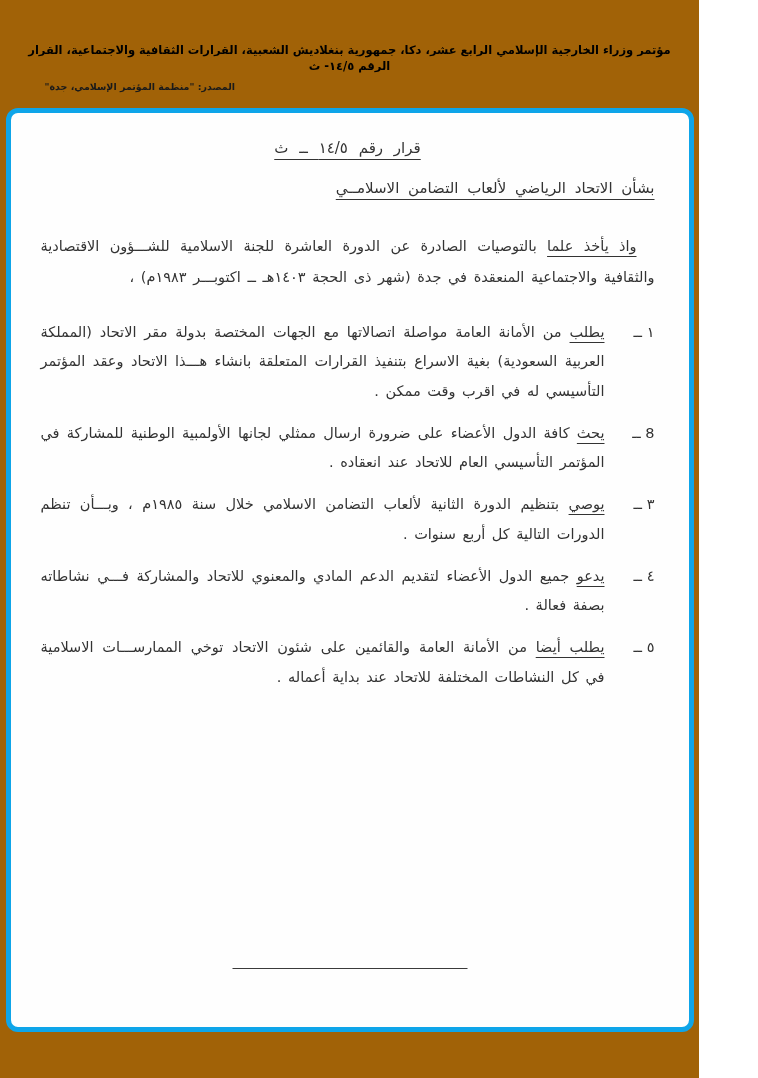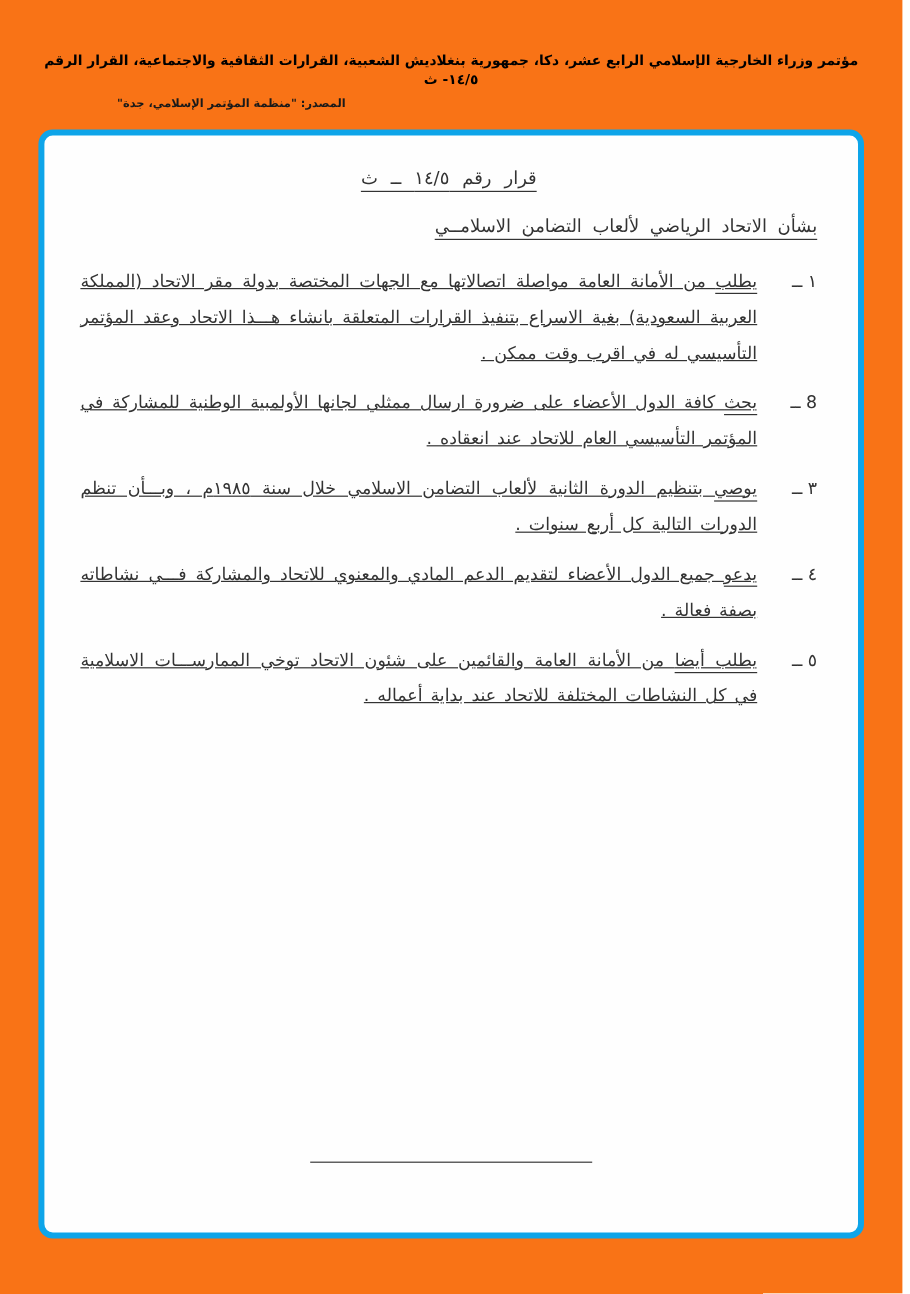--- a/index.html
+++ b/index.html
@@ -2,23 +2,23 @@
 <html lang="ar"><head>
 <meta charset="utf-8">
 <style>
   html, body {
     margin: 0;
     padding: 0;
     background: #ffffff;
     font-family: "DejaVu Sans", sans-serif;
   }
   .page {
-    width: 752px;
+    width: 699px;
     height: 1078px;
-    background: #f97316;
+    background: #a16207;
     overflow: hidden;
     box-sizing: border-box;
   }
   .header {
     direction: rtl;
     padding: 42px 24px 4px 24px;
     color: #000;
   }
   .header-line1 {
     font-weight: bold;
@@ -92,21 +92,20 @@
     line-height: 2.05;
     margin: 12px 0;
   }
   .item-num {
     flex: 0 0 34px;
     white-space: nowrap;
   }
   .item-text {
     text-align: justify;
     word-spacing: 2px;
-    text-decoration: underline;
   }
   .bottom-rule {
     position: absolute;
     bottom: 58px;
     left: 50%;
     transform: translateX(-50%);
     width: 235px;
     border-top: 1.6px solid #3a3a3a;
   }
 </style>
@@ -124,20 +123,21 @@
 
     <div class="doc-title">
       <span>قرار رقم ١٤/٥ ــ ث</span>
     </div>
 
     <div class="doc-subtitle">
       <span>بشأن الاتحاد الرياضي لألعاب التضامن الاسلامــي</span>
     </div>
 
     <div class="body-text">
+      <p><span class="lead">واذ يأخذ علما</span><span> بالتوصيات الصادرة عن الدورة العاشرة للجنة الاسلامية للشـــؤون الاقتصادية والثقافية والاجتماعية المنعقدة في جدة (شهر ذى الحجة ١٤٠٣هـ ــ اكتوبـــر ١٩٨٣م) ،</span></p>
     </div>
 
     <div class="items">
       <div class="item">
         <span class="item-num">١ ــ</span>
         <span class="item-text"><span class="lead">يطلب</span><span> من الأمانة العامة مواصلة اتصالاتها مع الجهات المختصة بدولة مقر الاتحاد (المملكة العربية السعودية) بغية الاسراع بتنفيذ القرارات المتعلقة بانشاء هـــذا الاتحاد وعقد المؤتمر التأسيسي له في اقرب وقت ممكن .</span></span>
       </div>
       <div class="item">
         <span class="item-num">8 ــ</span>
         <span class="item-text"><span class="lead">يحث</span><span> كافة الدول الأعضاء على ضرورة ارسال ممثلي لجانها الأولمبية الوطنية للمشاركة في المؤتمر التأسيسي العام للاتحاد عند انعقاده .</span></span>

